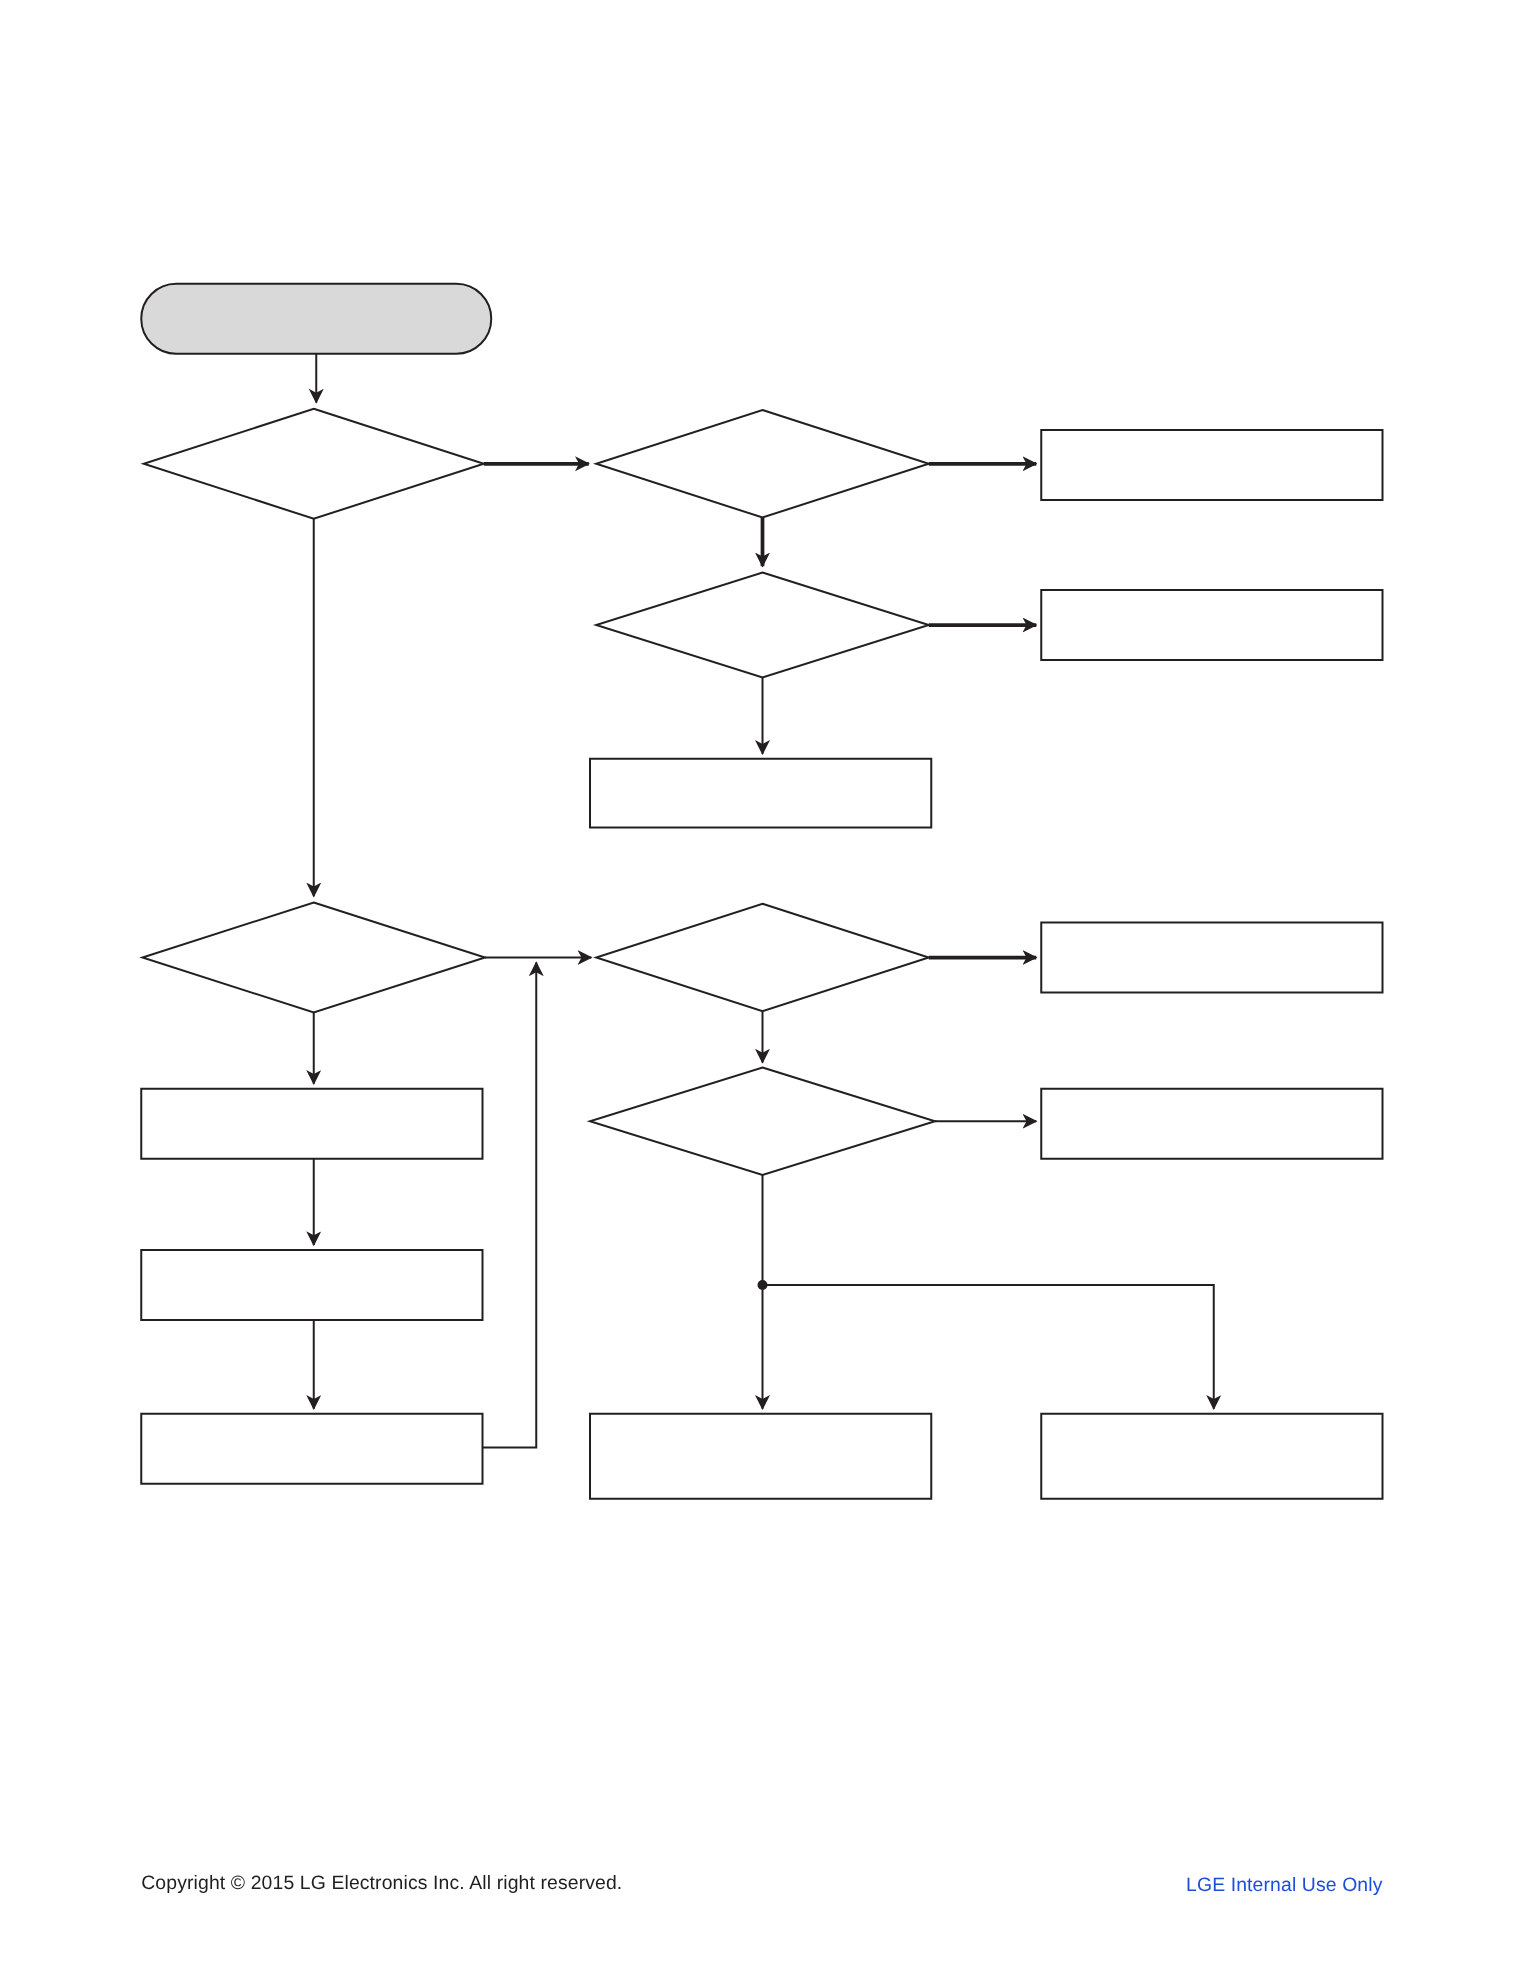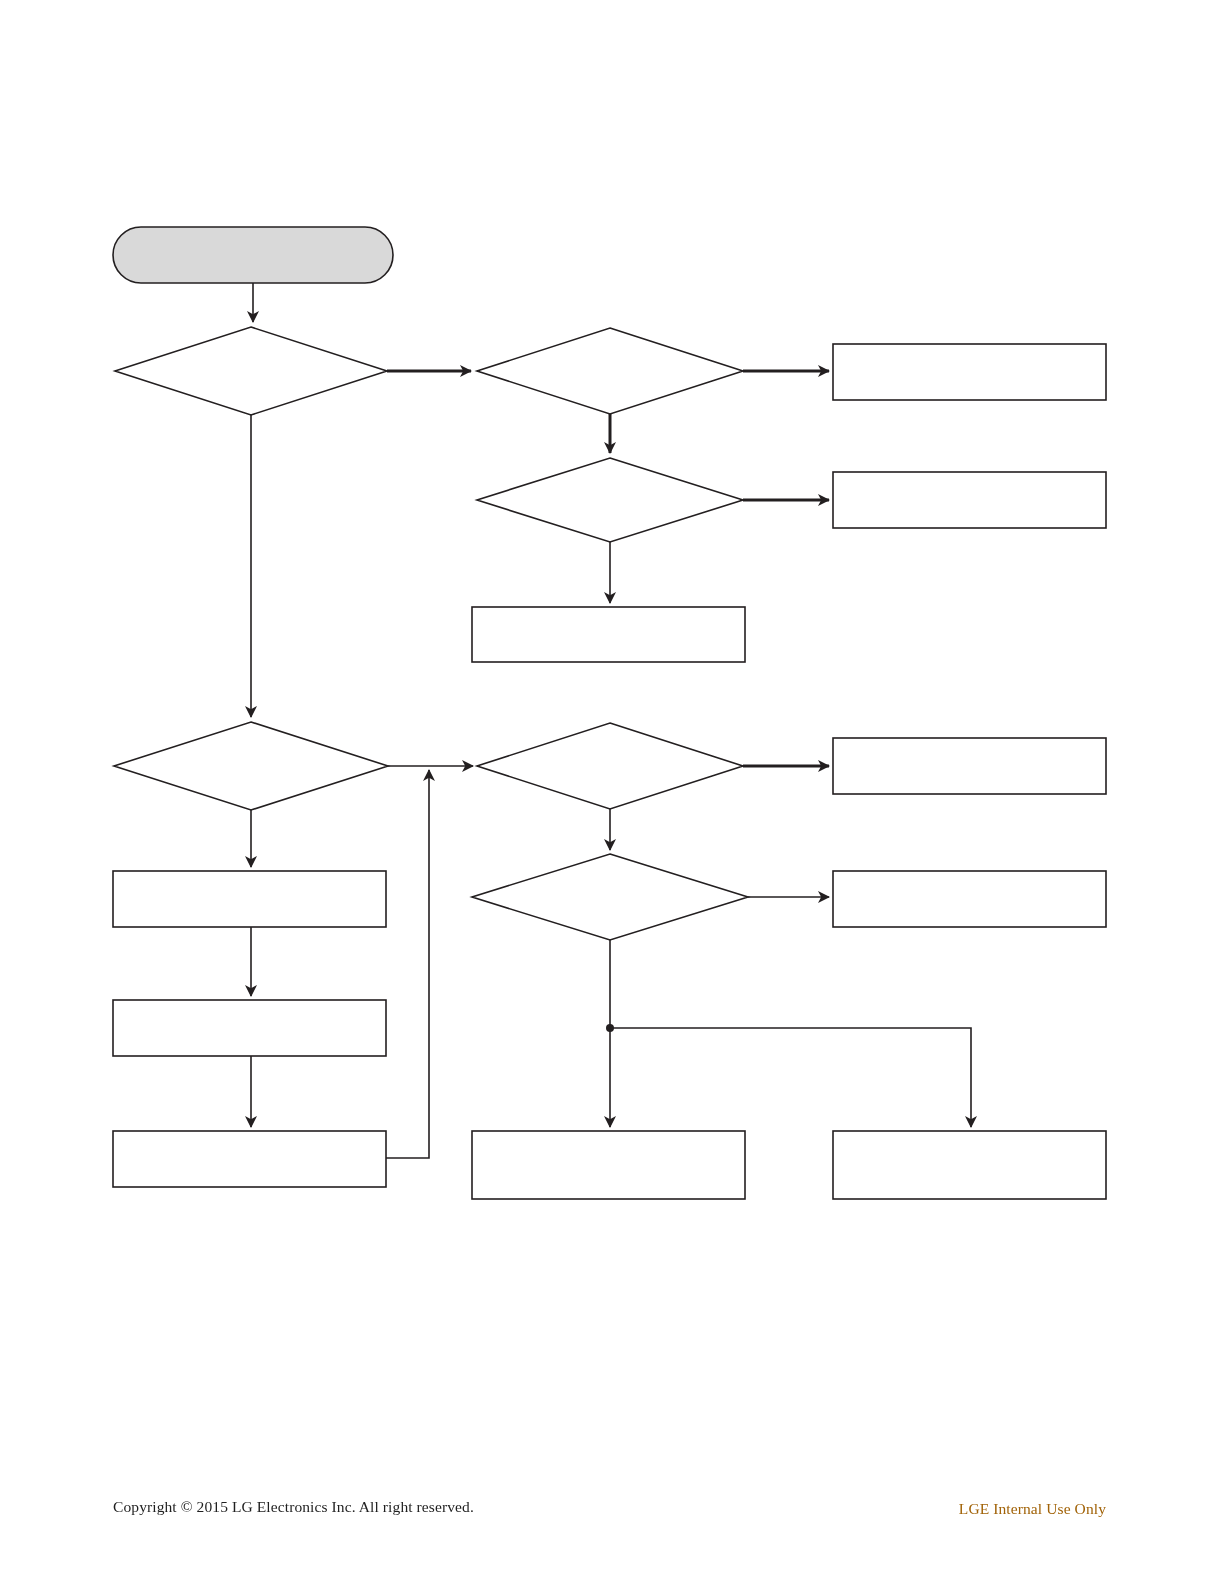--- a/index.html
+++ b/index.html
@@ -5,21 +5,21 @@
   html, body {
     margin: 0;
     padding: 0;
     background: #ffffff;
   }
   .page {
     position: relative;
     width: 1219px;
     height: 1587px;
     background: #ffffff;
-    font-family: Liberation Serif, serif;
+    font-family: Liberation Sans, sans-serif;
     overflow: hidden;
   }
   .flowchart {
     position: absolute;
     left: 0;
     top: 0;
   }
   .footer-left {
     position: absolute;
     left: 113px;
@@ -29,21 +29,21 @@
     color: #1f1f1f;
     letter-spacing: 0.1px;
   }
   .footer-right {
     position: absolute;
     left: 833px;
     top: 1500px;
     width: 273px;
     text-align: right;
     font-size: 15.5px;
-    color: #a16207;
+    color: #1d4ed8;
     letter-spacing: 0.1px;
   }
   svg .shape {
     fill: #ffffff;
     stroke: #231f20;
     stroke-width: 1.6;
   }
   svg .terminator {
     fill: #d9d9d9;
     stroke: #231f20;

